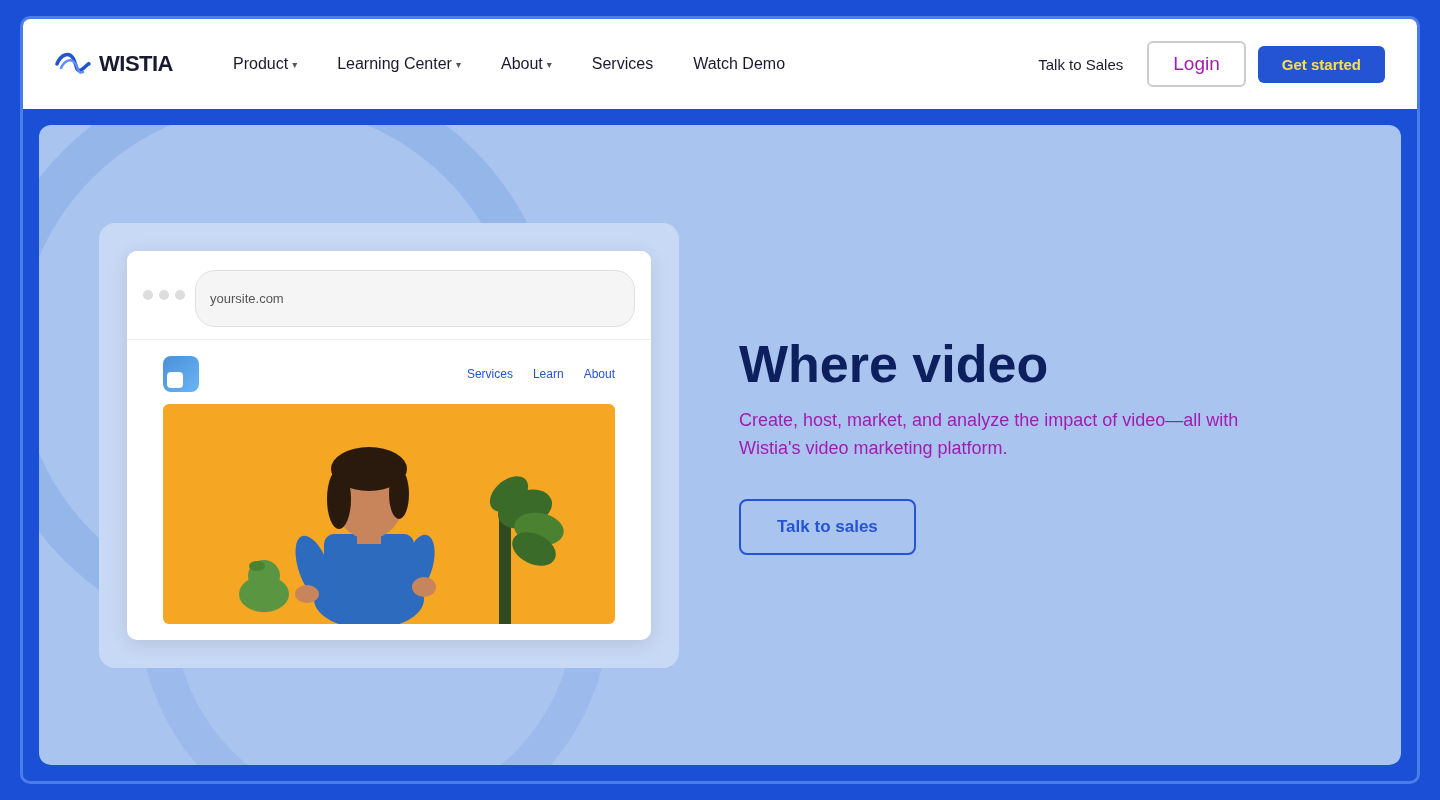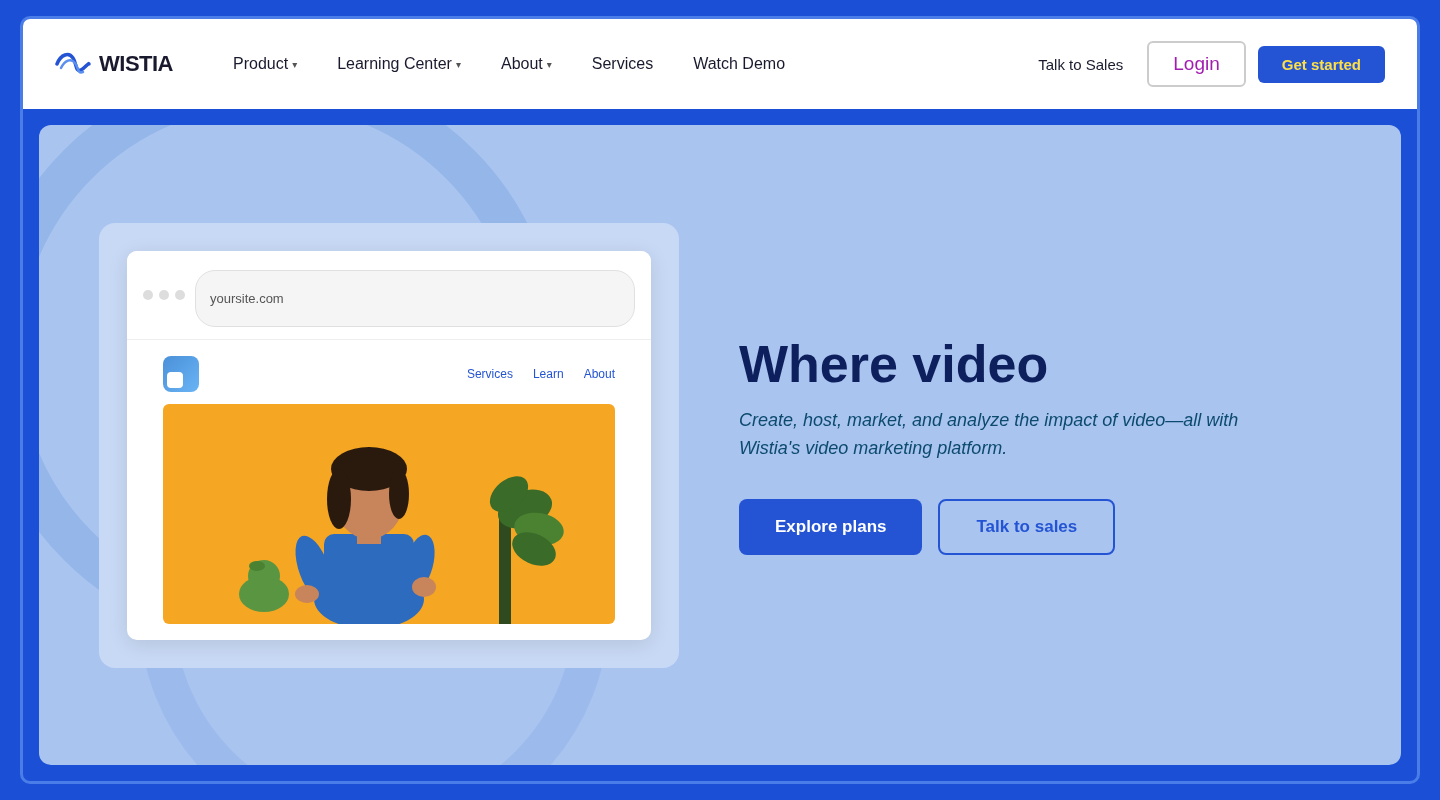--- a/index.html
+++ b/index.html
@@ -263,25 +263,24 @@
     .hero-headline {
       font-size: 52px;
       font-weight: 700;
       color: #0d1f5c;
       line-height: 1.15;
       margin-bottom: 11px;
     }
 
     .hero-subtext {
       font-size: 18px;
-      color: #0c4a6e;
+      color: #a21caf;
       line-height: 1.6;
       margin-bottom: 36px;
       max-width: 500px;
-      font-style: italic;
     }
 
     .hero-buttons {
       display: flex;
       gap: 16px;
     }
 
     .explore-btn {
       padding: 16px 36px;
       background: #2454d4;
@@ -408,20 +407,19 @@
         </div>
       </div>
     </div>
 
     <div class="hero-text">
       <h1 class="hero-headline">
         <span>Where video</span><br>
       </h1>
       <p class="hero-subtext">Create, host, market, and analyze the impact of video—all with Wistia's video marketing platform.</p>
       <div class="hero-buttons">
-        <button class="explore-btn">Explore plans</button>
         <button class="talk-sales-btn">Talk to sales</button>
       </div>
     </div>
 
   </section>
 
 </div>
 
 </body></html>

